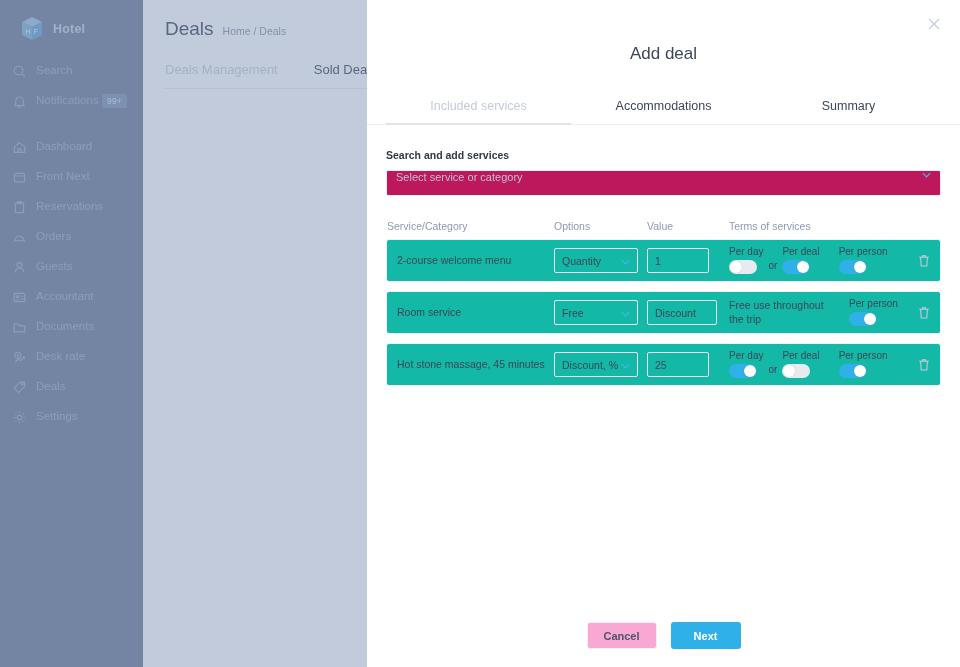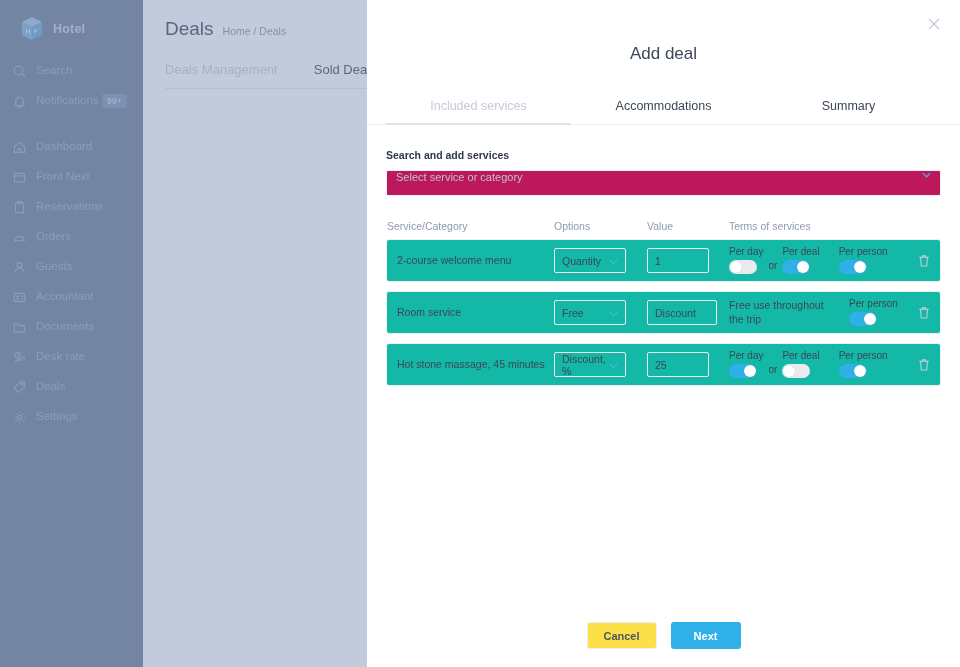--- a/index.html
+++ b/index.html
@@ -125,21 +125,21 @@
     height: 43px; display: flex; align-items: center;
     padding: 0 10px; margin-bottom: 9px;
     background: #14b8a6;
   }
   .cell-service {
     width: 157px; font-size: 10.5px; color: #3c4758;
     padding-right: 6px; line-height: 1.25;
   }
   .cell-options { width: 93px; }
   .opt-box {
-    width: 72px; height: 25px; border: 1px solid #eef0f4; border-radius: 2px;
+    width: 84px; height: 25px; border: 1px solid #eef0f4; border-radius: 2px;
     display: flex; align-items: center; justify-content: space-between;
     padding: 0 7px; font-size: 10.5px; color: #3c4758;
   }
   .cell-value { width: 82px; }
   .val-box {
     width: 62px; height: 25px; border: 1px solid #eef0f4; border-radius: 2px;
     display: flex; align-items: center; padding: 0 7px;
     font-size: 10.5px; color: #3c4758;
   }
   .cell-terms { flex: 1; display: flex; align-items: center; }
@@ -170,21 +170,21 @@
 
   .modal-footer {
     display: flex; justify-content: center; gap: 14px;
     padding-bottom: 18px;
   }
   .btn {
     height: 27px; min-width: 70px; border-radius: 3px;
     display: flex; align-items: center; justify-content: center;
     font-size: 11px; font-weight: 700;
   }
-  .btn-cancel { background: #fde047; border: 1px solid #eef0f4; color: #4a5668; }
+  .btn-cancel { background: #f9a8d4; border: 1px solid #eef0f4; color: #4a5668; }
   .btn-next { background: #2fb0e8; color: #fff; min-width: 70px; }
 </style>
 </head>
 <body>
 
 <div id="app">
 
   <div class="bg-layer">
 
     <div class="sidebar">

